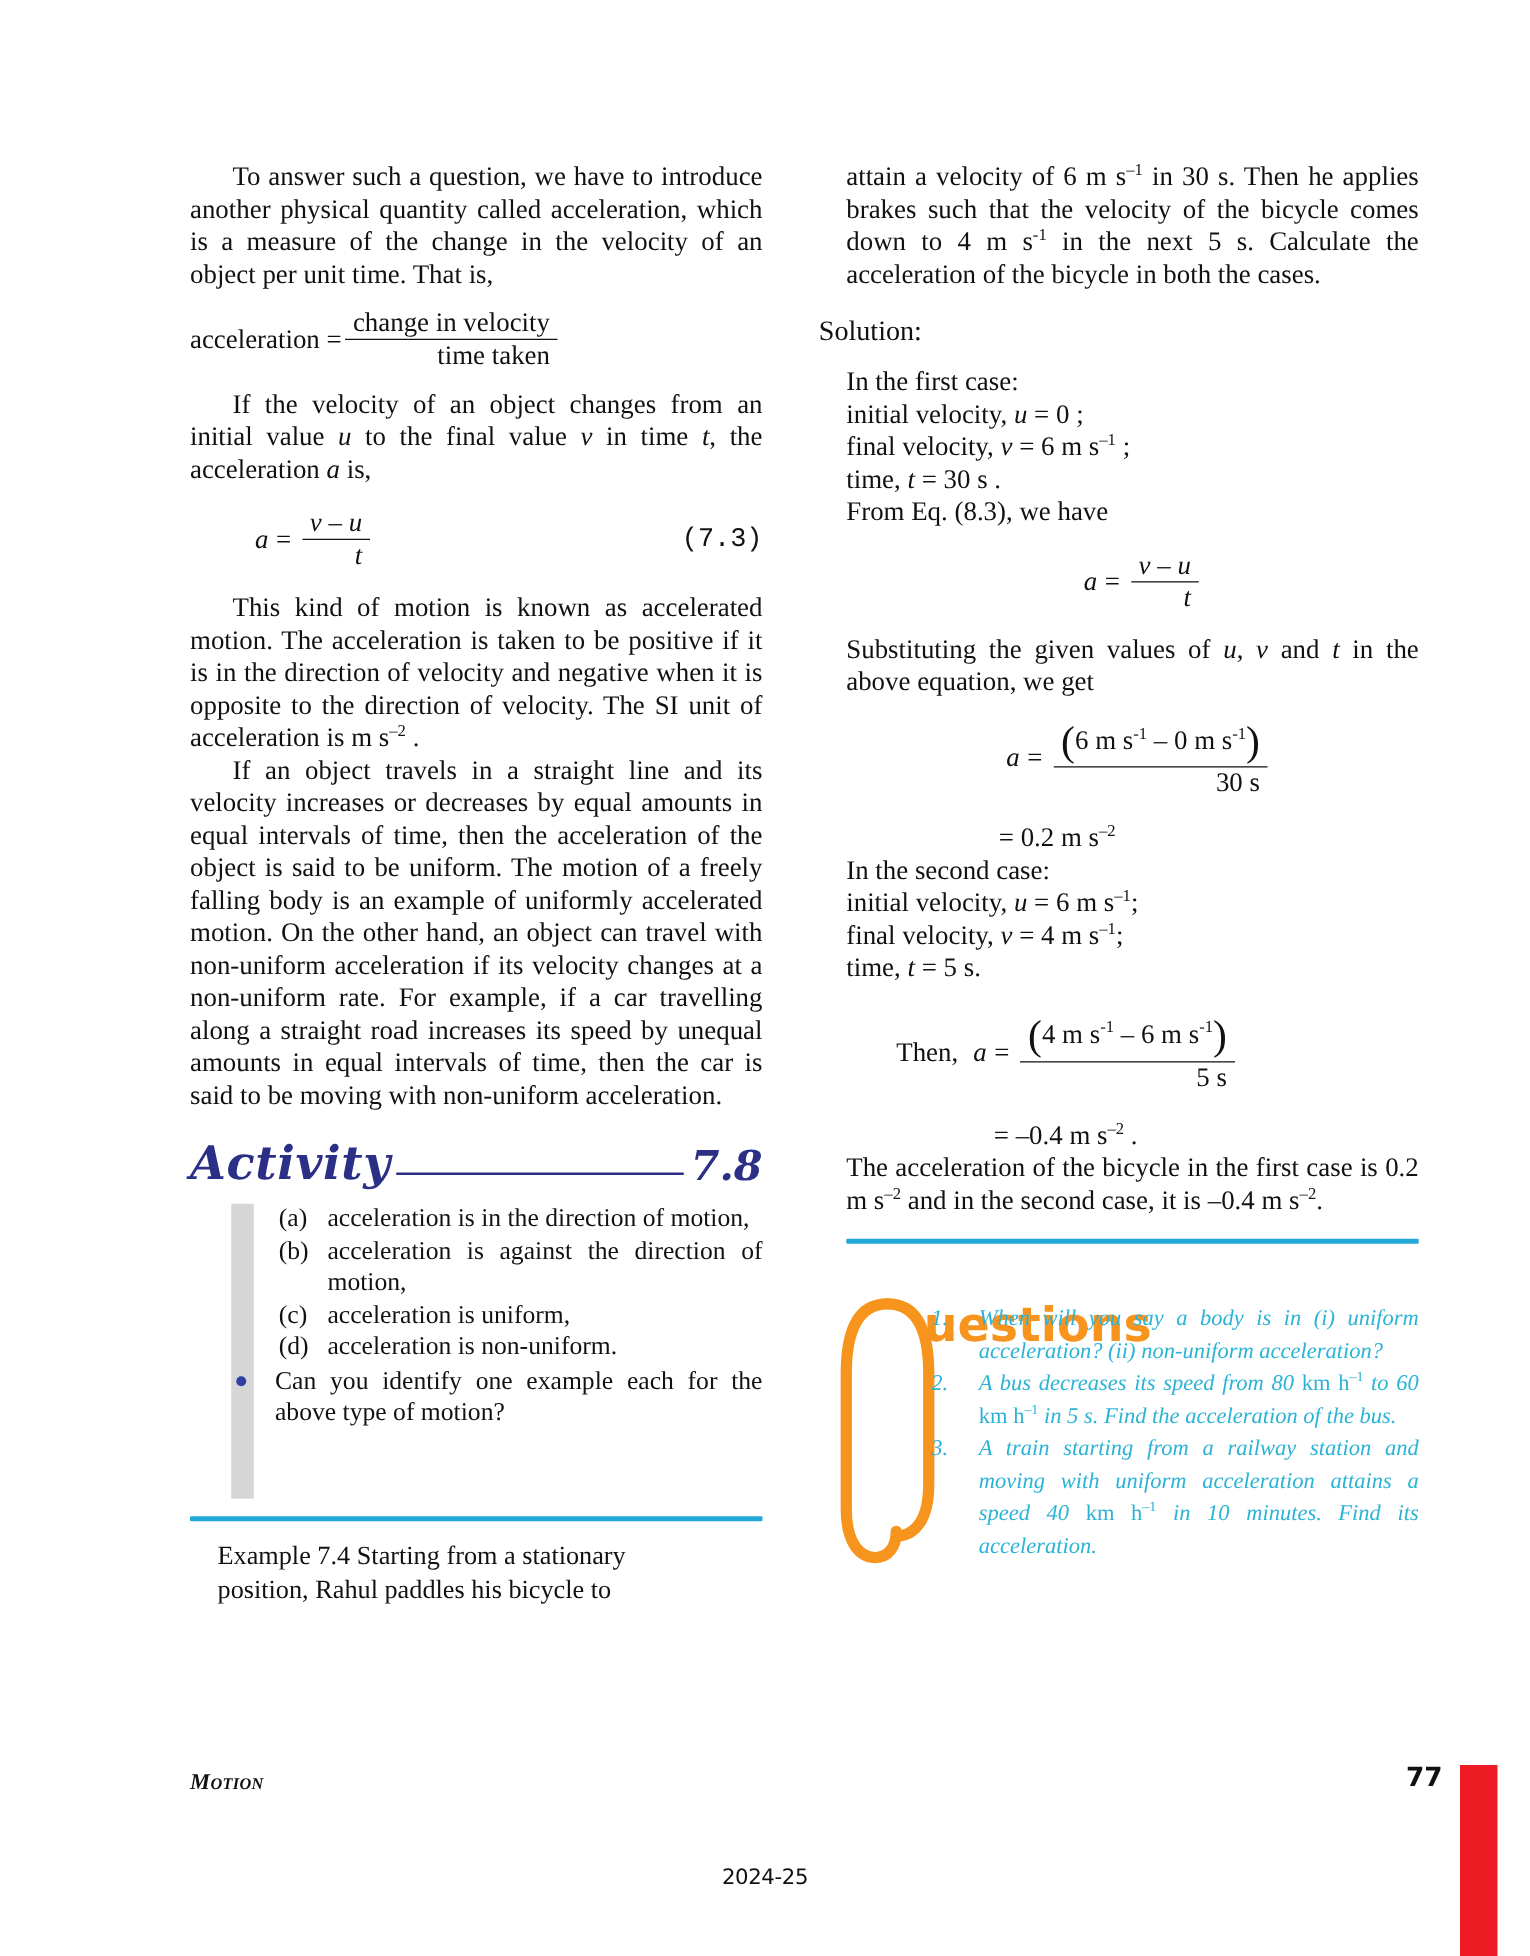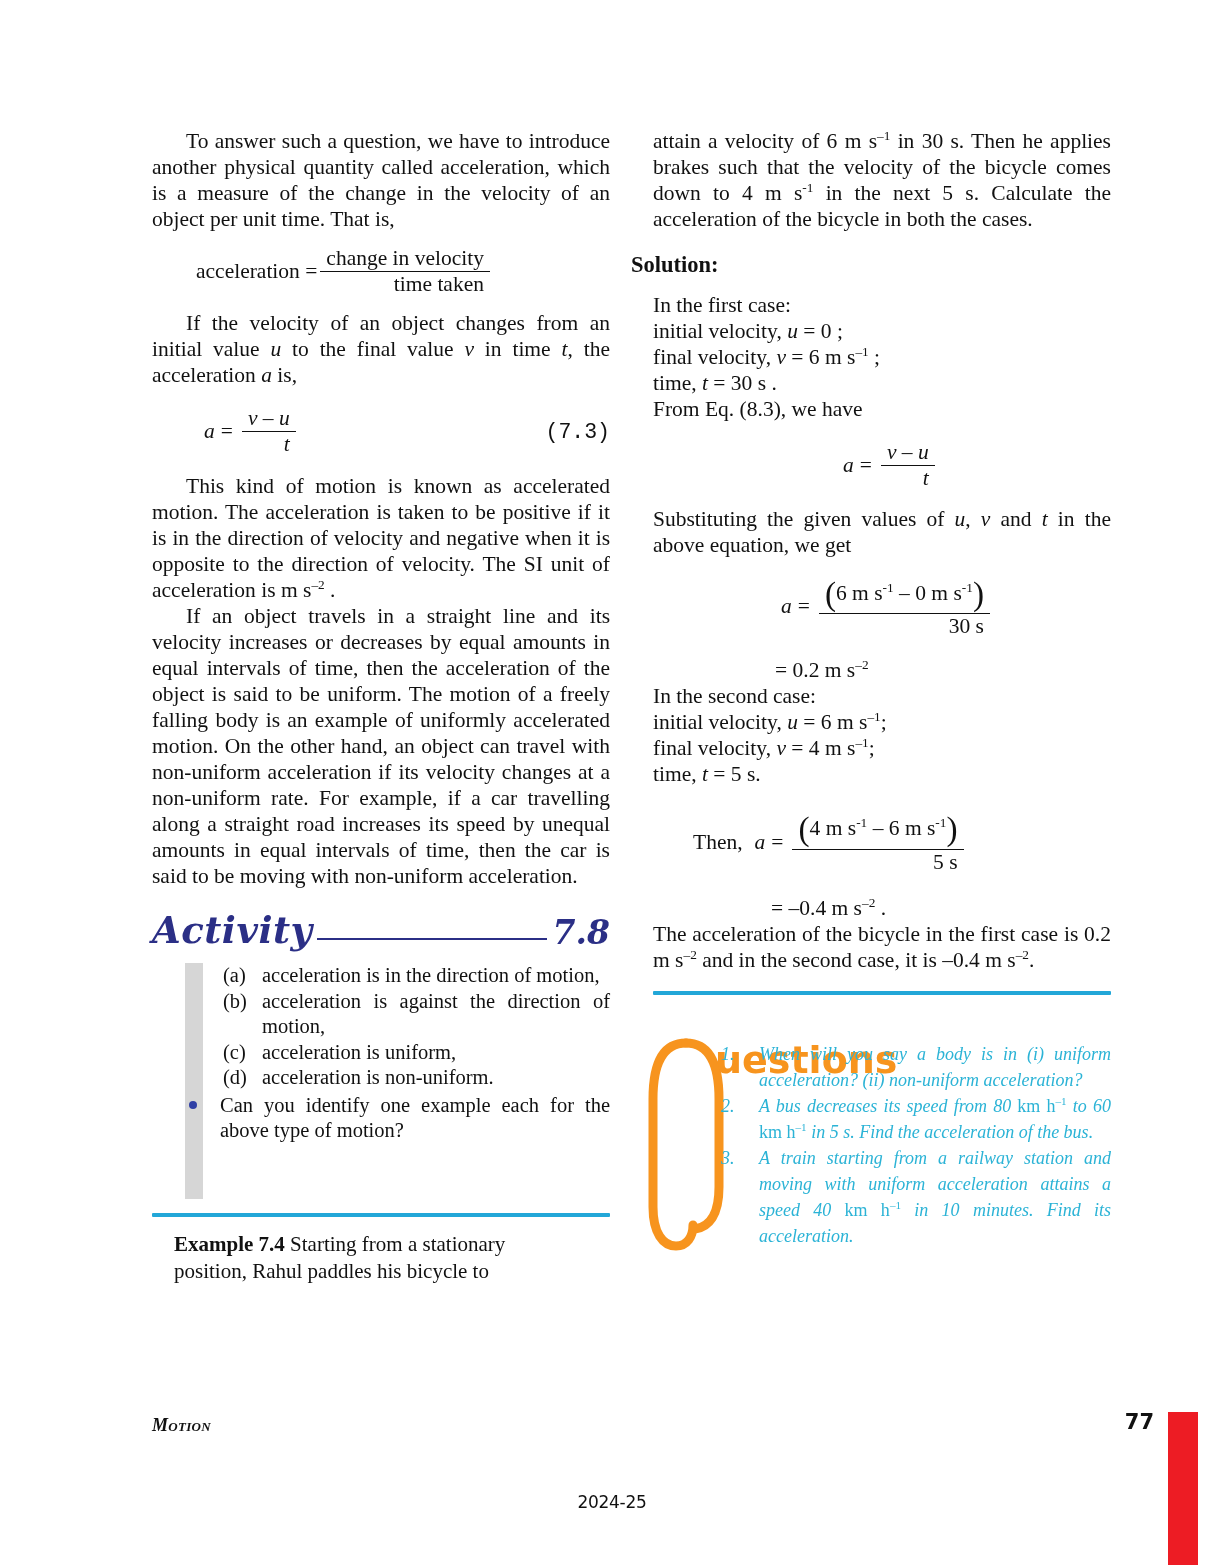--- a/index.html
+++ b/index.html
@@ -21,35 +21,35 @@
     inset: 0;
   }
 
   
   .col {
     position: absolute;
     top: 128px;
     width: 458px;
   }
   .col-left  { left: 152px; }
-  .col-right { left: 653px; }
+  .col-right { left: 677px; }
 
   p.body {
     margin: 0 0 0 0;
     font-size: 21.5px;
     line-height: 26px;
     text-align: justify;
     text-indent: 34px;
     hyphens: none;
   }
   p.body.noindent { text-indent: 0; }
   p.tight { text-align: left; }
 
   .i { font-style: italic; }
-  .b { font-weight: bold; }
+  .b { font-weight: normal; }
 
   sup.sup { font-size: 0.62em; vertical-align: super; line-height: 0; }
 
   
   .eq-block {
     position: relative;
     margin: 14px 0 12px 0;
     font-size: 21.5px;
   }
   .eq-row {
@@ -282,21 +282,21 @@
 </style>
 </head>
 <body>
 
 <div class="page">
 
   <div class="col col-left">
 
     <p class="body">To answer such a question, we have to introduce another physical quantity called acceleration, which is a measure of the change in the velocity of an object per unit time. That is,</p>
 
-    <div class="eq-block" style="margin-left:44px;">
+    <div class="eq-block" style="">
       <div class="eq-row">
         <span>acceleration =</span>
         <span class="frac">
           <span class="num">change in velocity</span>
           <span class="den">time taken</span>
         </span>
       </div>
     </div>
 
     <p class="body"><span>If the velocity of an object changes from an initial value </span><span class="i">u</span><span> to the final value </span><span class="i">v</span><span> in time </span><span class="i">t</span><span>, the acceleration </span><span class="i">a</span><span> is,</span></p>

